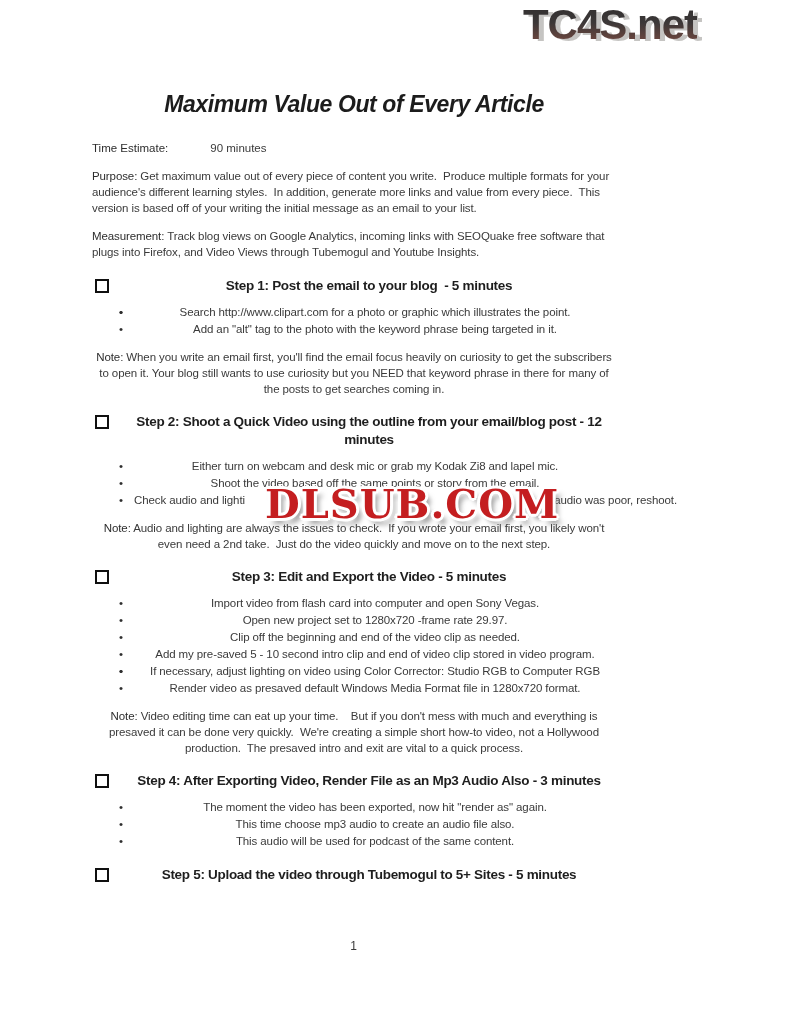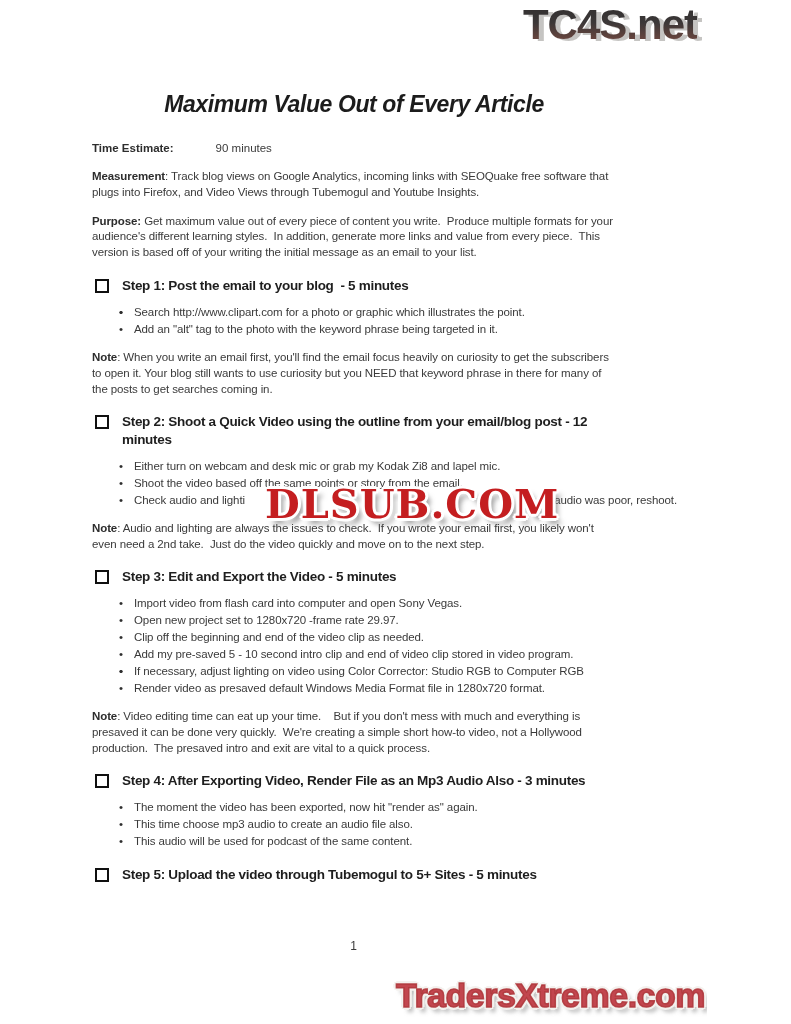--- a/index.html
+++ b/index.html
@@ -17,23 +17,23 @@
     filter:drop-shadow(5px 2px 0 rgba(150,147,144,0.55));
   }
   
   .doc-title{
     margin:91px 0 0;text-align:center;font-size:23px;line-height:27px;
     font-weight:700;color:#1c1c1c;letter-spacing:-0.4px;white-space:pre-wrap;font-style:italic;
   }
   .time-line{margin:22px 0 0;font-size:11.5px;line-height:16px;white-space:pre-wrap;}
   .time-line .val{margin-left:6px;padding-left:36px;}
   .para{margin:13px 0 0;font-size:11.5px;line-height:15.8px;letter-spacing:-0.1px;white-space:pre-wrap;}
-  .b{font-weight:700;color:#2d2d2d;}
+  .b{font-weight:400;color:#2d2d2d;}
   
-  .sections{margin-top:9px;}
+  .sections{margin-top:9px;text-align:center;}
   .section-heading{
     position:relative;margin:11px 0 9px;padding:5px 0 0 30px;
     font-size:13.5px;line-height:18px;font-weight:700;color:#1e1e1e;
     letter-spacing:-0.3px;white-space:pre-wrap;
   }
   .checkbox{
     position:absolute;left:3px;top:7px;width:10px;height:10px;
     border:2.4px solid #101010;background:#fff;display:inline-block;
   }
   .bullet-list{margin:0 0 11px;}
@@ -71,23 +71,23 @@
 <div class="page">
 
   <div class="tc4s">TC4S.net</div>
 
   <div class="content">
 
     <h1 class="doc-title">Maximum Value Out of Every Article</h1>
 
     <p class="time-line"><span class="b">Time Estimate:</span><span class="val">90 minutes</span></p>
 
+    <p class="para"><span class="b">Purpose:</span><span> Get maximum value out of every piece of content you write.  Produce multiple formats for your audience's different learning styles.  In addition, generate more links and value from every piece.  This version is based off of your writing the initial message as an email to your list.</span></p>
+
     <p class="para"><span class="b">Measurement</span><span>: Track blog views on Google Analytics, incoming links with SEOQuake free software that plugs into Firefox, and Video Views through Tubemogul and Youtube Insights.</span></p>
-
-    <p class="para"><span class="b">Purpose:</span><span> Get maximum value out of every piece of content you write.  Produce multiple formats for your audience's different learning styles.  In addition, generate more links and value from every piece.  This version is based off of your writing the initial message as an email to your list.</span></p>
 
     <div class="sections">
         <div class="section">
           <div class="section-heading"><span class="checkbox"></span><span>Step 1: Post the email to your blog  - 5 minutes</span></div>
           <div class="bullet-list">
             <div class="bullet-row"><span class="bullet-glyph">•</span></div>
             <div class="bullet-row"><span class="bullet-glyph">•</span><span class="bullet-text">Search http://www.clipart.com for a photo or graphic which illustrates the point.</span></div>
             <div class="bullet-row"><span class="bullet-glyph">•</span><span class="bullet-text">Add an "alt" tag to the photo with the keyword phrase being targeted in it.</span></div>
           </div>
           <p class="note"><span class="b">Note</span><span>: When you write an email first, you'll find the email focus heavily on curiosity to get the subscribers to open it. Your blog still wants to use curiosity but you NEED that keyword phrase in there for many of the posts to get searches coming in.</span></p>
@@ -126,15 +126,14 @@
           <div class="section-heading"><span class="checkbox"></span><span>Step 5: Upload the video through Tubemogul to 5+ Sites - 5 minutes</span></div>
         </div>
       </div>
 
   </div>
 
   <div class="wm">DLSUB.COM</div>
 
   <div class="pagenum">1</div>
 
-  <div class="tx">TradersXtreme.com</div>
 
 </div>
 
 </body></html>

